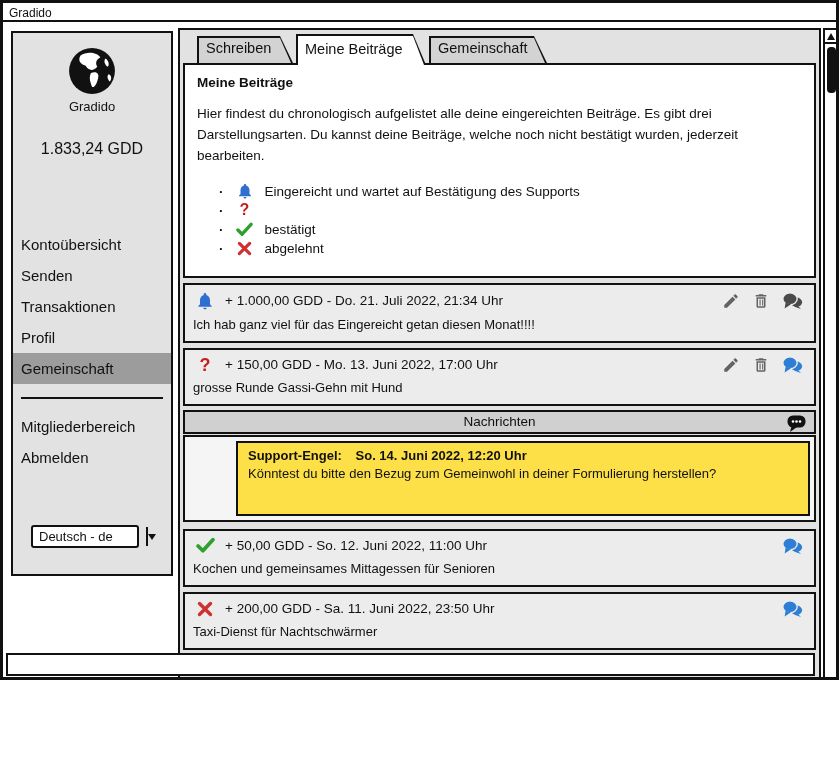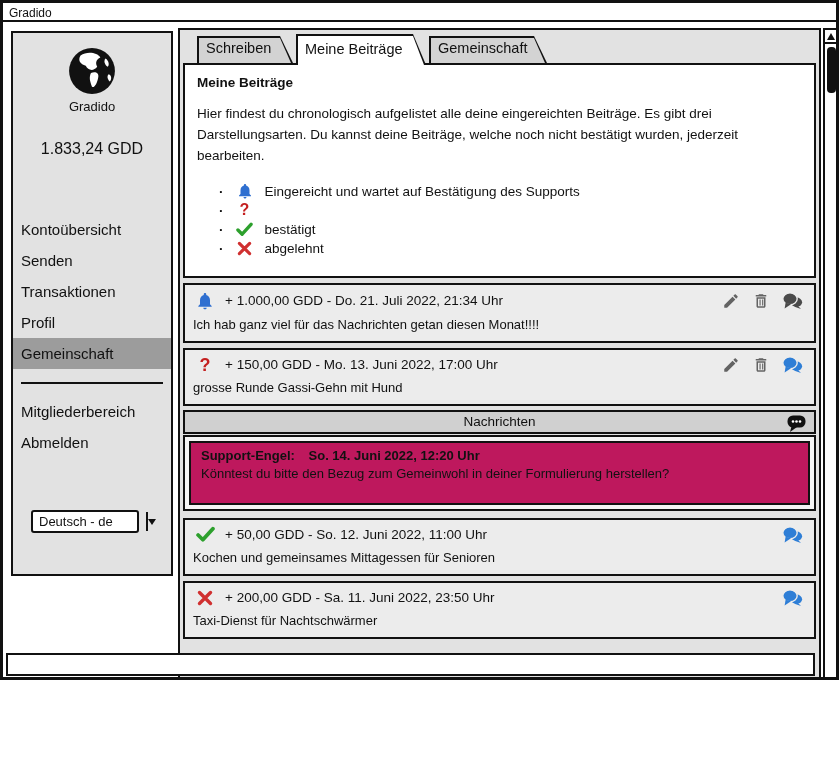--- a/index.html
+++ b/index.html
@@ -9,21 +9,21 @@
     background:#fff;border:3px solid #111;
     font-family:Liberation Sans, sans-serif;color:#111;
   }
   
   #titlebar{height:19px;border-bottom:2px solid #111;padding:3px 6px 0;font-size:12px;background:#fff;}
   
   #sidebar{position:absolute;left:8px;top:28px;width:162px;height:545px;background:#e2e2e2;border:2px solid #111;}
   #sidebar .globe{display:block;margin:13px auto 0;}
   #sidebar .brand{text-align:center;font-size:13px;margin-top:3px;}
   #sidebar .balance{text-align:center;font-size:16px;margin-top:26px;}
-  .menu{margin-top:56px;}
+  .menu{margin-top:71px;}
   .menu-item{font-size:15px;line-height:31px;padding-left:8px;cursor:pointer;}
   .menu-item.selected{background:#9c9c9c;}
   .menu-divider{border:none;border-top:2px solid #111;margin:13px 8px 12px 8px;}
   .lang-select{display:flex;align-items:center;margin:52px 0 0 18px;width:108px;height:23px;
     background:#fff;border:2px solid #111;border-radius:3px;cursor:pointer;gap:33px;}
   .lang-select .val{flex:1;font-size:13px;padding-left:6px;white-space:nowrap;}
   .lang-select .arrow-box{width:18px;align-self:stretch;border-left:2px solid #111;display:flex;align-items:center;justify-content:center;}
   .caret-down{width:0;height:0;border:4px solid transparent;border-top:6px solid #111;margin-top:5px;}
   
   #panel{position:absolute;left:175px;top:25px;width:643px;height:725px;background:#e2e2e2;border:2px solid #111;}
@@ -55,21 +55,21 @@
   .entry-head .st{width:24px;display:flex;justify-content:center;margin-right:8px;}
   .entry-head .txt{font-size:13.5px;}
   .actions{margin-left:auto;display:flex;align-items:center;gap:12px;margin-right:3px;}
   .actions > span{cursor:pointer;display:flex;}
   .entry-memo{font-size:13px;padding:6px 8px 9px 8px;}
   
   .msg-header{margin:4px 3px 0;height:24px;background:#d0d0d0;border:2px solid #111;
     display:flex;align-items:center;justify-content:center;position:relative;font-size:13.5px;}
   .msg-header .bubble{position:absolute;right:7px;top:2px;cursor:pointer;}
   .msg-wrap{margin:1px 3px 0;background:#f5f5f5;border:2px solid #111;padding:4px;}
-  .msg-item{background:#be185d;border:2px solid #111;padding:5px 10px 22px;}
+  .msg-item{background:#fde047;border:2px solid #111;padding:5px 10px 33px;margin-left:47px;}
   .msg-item .l1{font-size:13px;font-weight:bold;}
   .msg-item .l1 .dt{margin-left:10px;}
   .msg-item .l2{font-size:13px;margin-top:3px;}
   
   #vscroll{position:absolute;left:820px;top:25px;width:16px;height:722px;background:#fff;border:2px solid #111;}
   #vscroll .btn{height:14px;display:flex;align-items:center;justify-content:center;cursor:pointer;}
   #vscroll .btn.up{border-bottom:2px solid #111;}
   #vscroll .btn.down{position:absolute;bottom:0;left:0;right:0;border-top:2px solid #111;}
   .tri-up{width:0;height:0;border:4px solid transparent;border-bottom:7px solid #111;margin-top:-4px;}
   .tri-down{width:0;height:0;border:4px solid transparent;border-top:7px solid #111;margin-bottom:-4px;}
@@ -199,21 +199,21 @@
           <span class="chat-dark">
               <svg width="21" height="18" viewBox="0 0 21 18" fill="currentColor">
                 <ellipse cx="14.5" cy="10.2" rx="5.6" ry="4.6"></ellipse>
                 <path d="M14.5 12.5 L19 17 L12.5 14.8 Z"></path>
                 <ellipse cx="8" cy="6.8" rx="7.2" ry="5.9" stroke="#ececec" stroke-width="1.4"></ellipse>
                 <path d="M3.6 10.8 L2.6 16.4 L9 12.3 Z"></path>
               </svg>
             </span>
         </span>
       </div>
-      <div class="entry-memo">Ich hab ganz viel für das Nachrichten getan diesen Monat!!!!</div>
+      <div class="entry-memo">Ich hab ganz viel für das Eingereicht getan diesen Monat!!!!</div>
     </div>
 
     <div class="entry">
       <div class="entry-head">
         <span class="st">
             <span class="q-mark" style="font-size:18px;">?</span>
           </span>
         <span class="txt">+ 150,00 GDD -  Mo. 13. Juni 2022, 17:00 Uhr</span>
         <span class="actions">
           <span>

